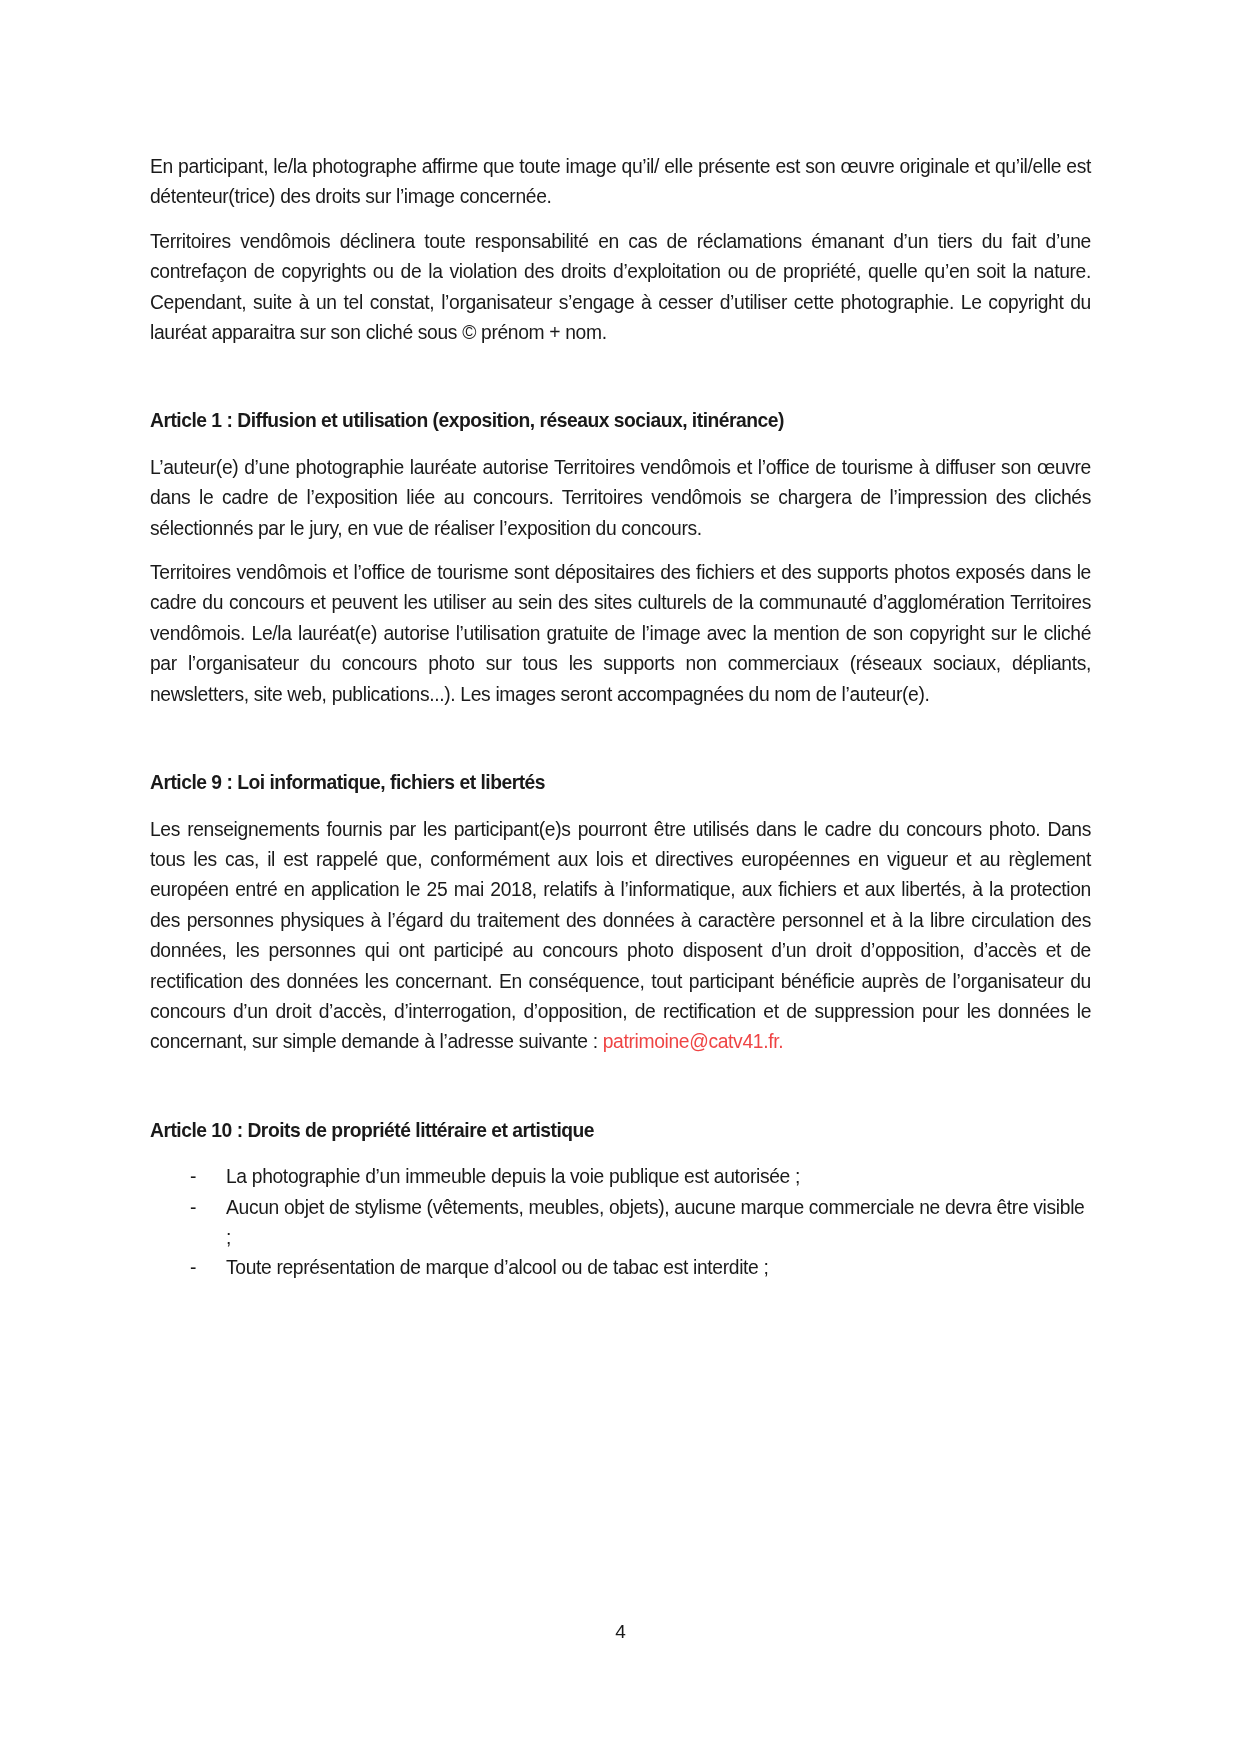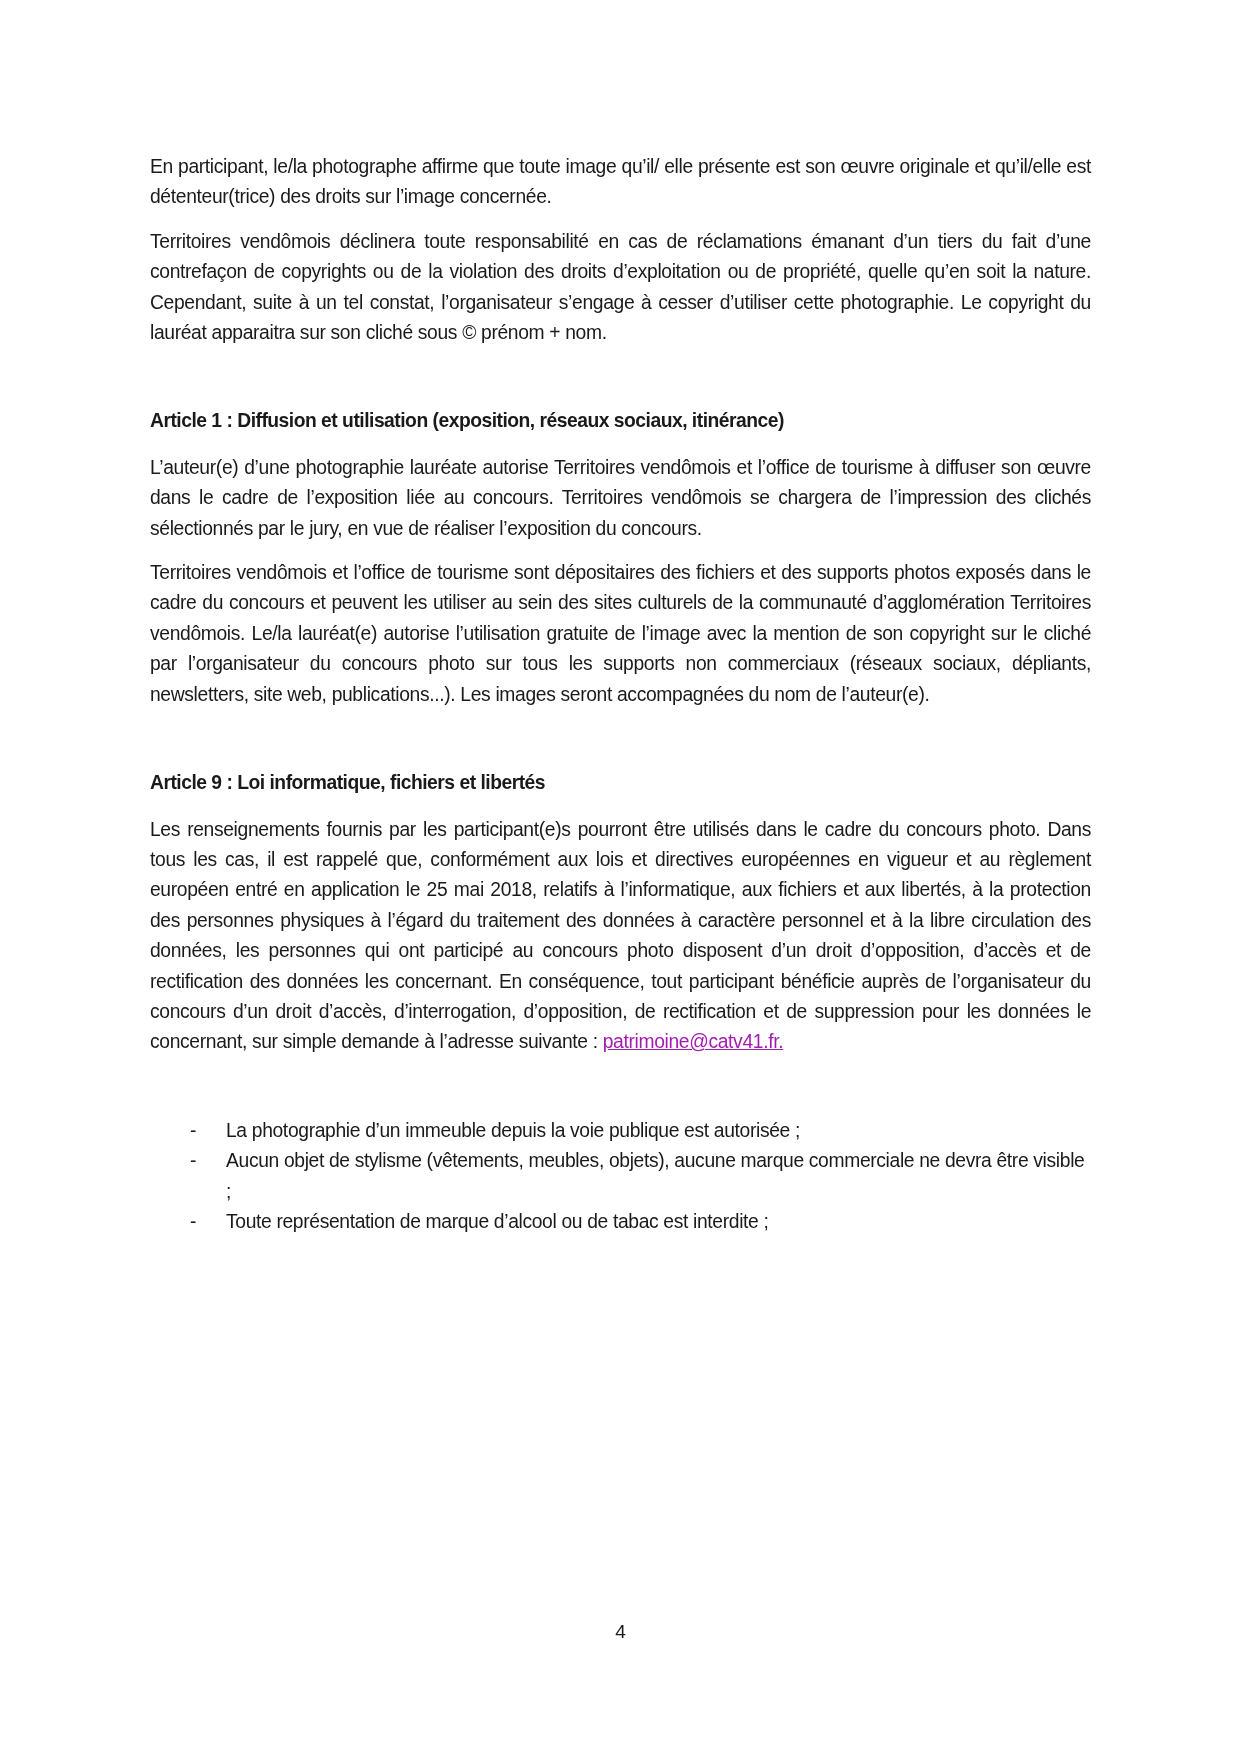--- a/index.html
+++ b/index.html
@@ -7,21 +7,21 @@
     .page {
       position: absolute; left: 150px; top: 148px; width: 941px;
       font-family: "Liberation Sans", "DejaVu Sans", sans-serif;
       font-size: 19.3px; line-height: 30.4px; color: #1a1a1a;
       letter-spacing: -0.35px;
     }
     .heading { font-weight: bold; margin: 0 0 16px 0; letter-spacing: -0.5px; }
     .para { margin: 4px 0 14px 0; text-align: justify; }
     .section { margin-bottom: 58px; }
     .section.last { margin-bottom: 0; }
-    .link { color: #a21caf; text-decoration: underline; }
+    .link { color: #ef4444; }
     ul.dash { list-style: none; margin: 14px 0 0 0; padding: 0; }
     ul.dash li { position: relative; padding-left: 76px; }
     ul.dash li .dash-mark { position: absolute; left: 40px; top: 0; }
     .page-number {
       position: absolute; top: 1621px; left: 0; width: 1241px; text-align: center;
       font-family: "Liberation Sans", "DejaVu Sans", sans-serif; font-size: 19px; color: #1a1a1a;
     }
   </style>
 </head>
 <body>
@@ -38,20 +38,21 @@
     <p class="para">L’auteur(e) d’une photographie lauréate autorise Territoires vendômois et l’office de tourisme à diffuser son œuvre dans le cadre de l’exposition liée au concours. Territoires vendômois se chargera de l’impression des clichés sélectionnés par le jury, en vue de réaliser l’exposition du concours.</p>
     <p class="para">Territoires vendômois et l’office de tourisme sont dépositaires des fichiers et des supports photos exposés dans le cadre du concours et peuvent les utiliser au sein des sites culturels de la communauté d’agglomération Territoires vendômois. Le/la lauréat(e) autorise l’utilisation gratuite de l’image avec la mention de son copyright sur le cliché par l’organisateur du concours photo sur tous les supports non commerciaux (réseaux sociaux, dépliants, newsletters, site web, publications...). Les images seront accompagnées du nom de l’auteur(e).</p>
   </section>
 
   <section class="section">
     <p class="heading">Article 9 : Loi informatique, fichiers et libertés</p>
     <p class="para"><span>Les renseignements fournis par les participant(e)s pourront être utilisés dans le cadre du concours photo. Dans tous les cas, il est rappelé que, conformément aux lois et directives européennes en vigueur et au règlement européen entré en application le 25 mai 2018, relatifs à l’informatique, aux fichiers et aux libertés, à la protection des personnes physiques à l’égard du traitement des données à caractère personnel et à la libre circulation des données, les personnes qui ont participé au concours photo disposent d’un droit d’opposition, d’accès et de rectification des données les concernant. En conséquence, tout participant bénéficie auprès de l’organisateur du concours d’un droit d’accès, d’interrogation, d’opposition, de rectification et de suppression pour les données le concernant, sur simple demande à l’adresse suivante : </span><a class="link">patrimoine@catv41.fr.</a></p>
   </section>
 
   <section class="section last">
+    <p class="heading">Article 10 : Droits de propriété littéraire et artistique</p>
     <ul class="dash">
       <li><span class="dash-mark">-</span><span>La photographie d’un immeuble depuis la voie publique est autorisée ;</span></li>
       <li><span class="dash-mark">-</span><span>Aucun objet de stylisme (vêtements, meubles, objets), aucune marque commerciale ne devra être visible ;</span></li>
       <li><span class="dash-mark">-</span><span>Toute représentation de marque d’alcool ou de tabac est interdite ;</span></li>
     </ul>
   </section>
 
 </div>
 
 <div class="page-number">4</div>

